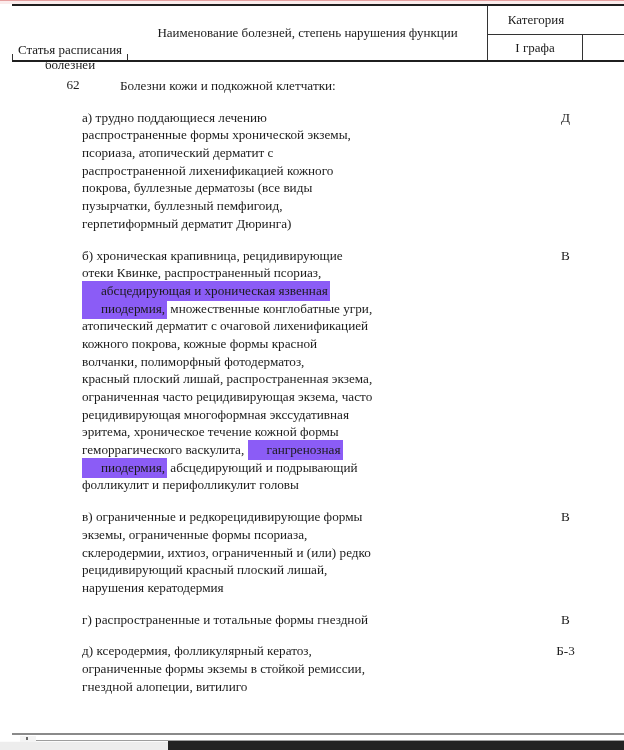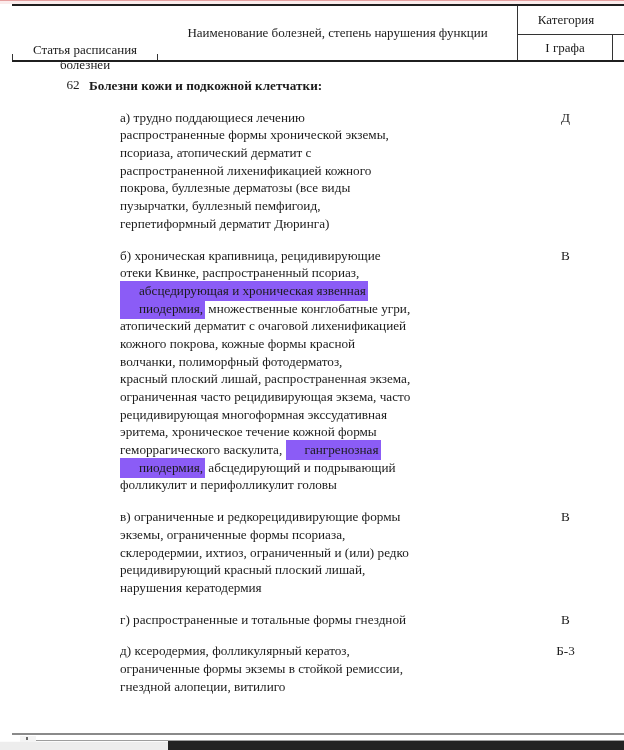--- a/index.html
+++ b/index.html
@@ -9,37 +9,37 @@
   
   #pink-band{position:absolute;left:0;top:0;width:624px;height:4px;background:#fbecec;
              border-top:1.5px solid #e59f9f;box-sizing:border-box;}
 
   
   #thead{position:absolute;left:12px;top:4px;width:712px;height:58px;box-sizing:border-box;
          border-top:2px solid #1f1f1f;border-bottom:2.5px solid #1f1f1f;display:flex;
          font-size:13px;line-height:15.5px;}
   .th-cell{box-sizing:border-box;display:flex;align-items:center;justify-content:center;
            text-align:center;}
-  #th-article{width:146px;border-left:1.2px solid #333;border-right:1.2px solid #333;margin-top:48px;}
+  #th-article{width:116px;border-left:1.2px solid #333;border-right:1.2px solid #333;margin-top:48px;}
   #th-disease{width:360px;border-right:1.2px solid #333;padding:0 20px;}
   #th-cat-wrap{flex:1;display:flex;flex-direction:column;}
   #th-cat-top{height:28px;border-bottom:1.2px solid #333;display:flex;align-items:center;}
   #th-cat-top span{display:inline-block;width:96px;text-align:center;}
   #th-cat-bottom{flex:1;display:flex;}
   #th-grafa1{width:95px;border-right:1.2px solid #333;display:flex;align-items:center;
              justify-content:center;box-sizing:border-box;}
   #th-grafa2{flex:1;}
 
   
   #tbody{position:absolute;left:0;top:64px;width:624px;font-size:13.2px;}
   #row62{position:relative;padding-top:13px;padding-left:22px;}
   .art-num{position:absolute;left:12px;top:13px;width:122px;text-align:center;}
-  .row-title{margin-left:67px;line-height:17.7px;font-weight:bold;}
+  .row-title{margin-left:98px;line-height:17.7px;}
   .para{position:relative;margin-top:14px;}
-  .plines{margin-left:120px;}
+  .plines{margin-left:82px;}
   .line{height:17.7px;line-height:17.7px;white-space:pre;}
   .hl{background:#8b5cf6;padding:2px 2px 3px 19px;}
   .pcat{position:absolute;top:0;left:518px;width:95px;text-align:center;line-height:17.7px;}
 
   
   #table-bottom-line{position:absolute;left:12px;top:733px;width:612px;height:1.5px;background:#8a8a8a;}
   #strip-top-line{position:absolute;left:34px;top:740px;width:590px;height:1px;background:#9e9e9e;}
   #strip-left{position:absolute;left:0;top:741px;width:168px;height:9px;background:#ededed;
               border-top:1px solid #fbfbfb;box-sizing:border-box;}
   #strip-right{position:absolute;left:168px;top:741px;width:456px;height:9px;background:#232323;}

